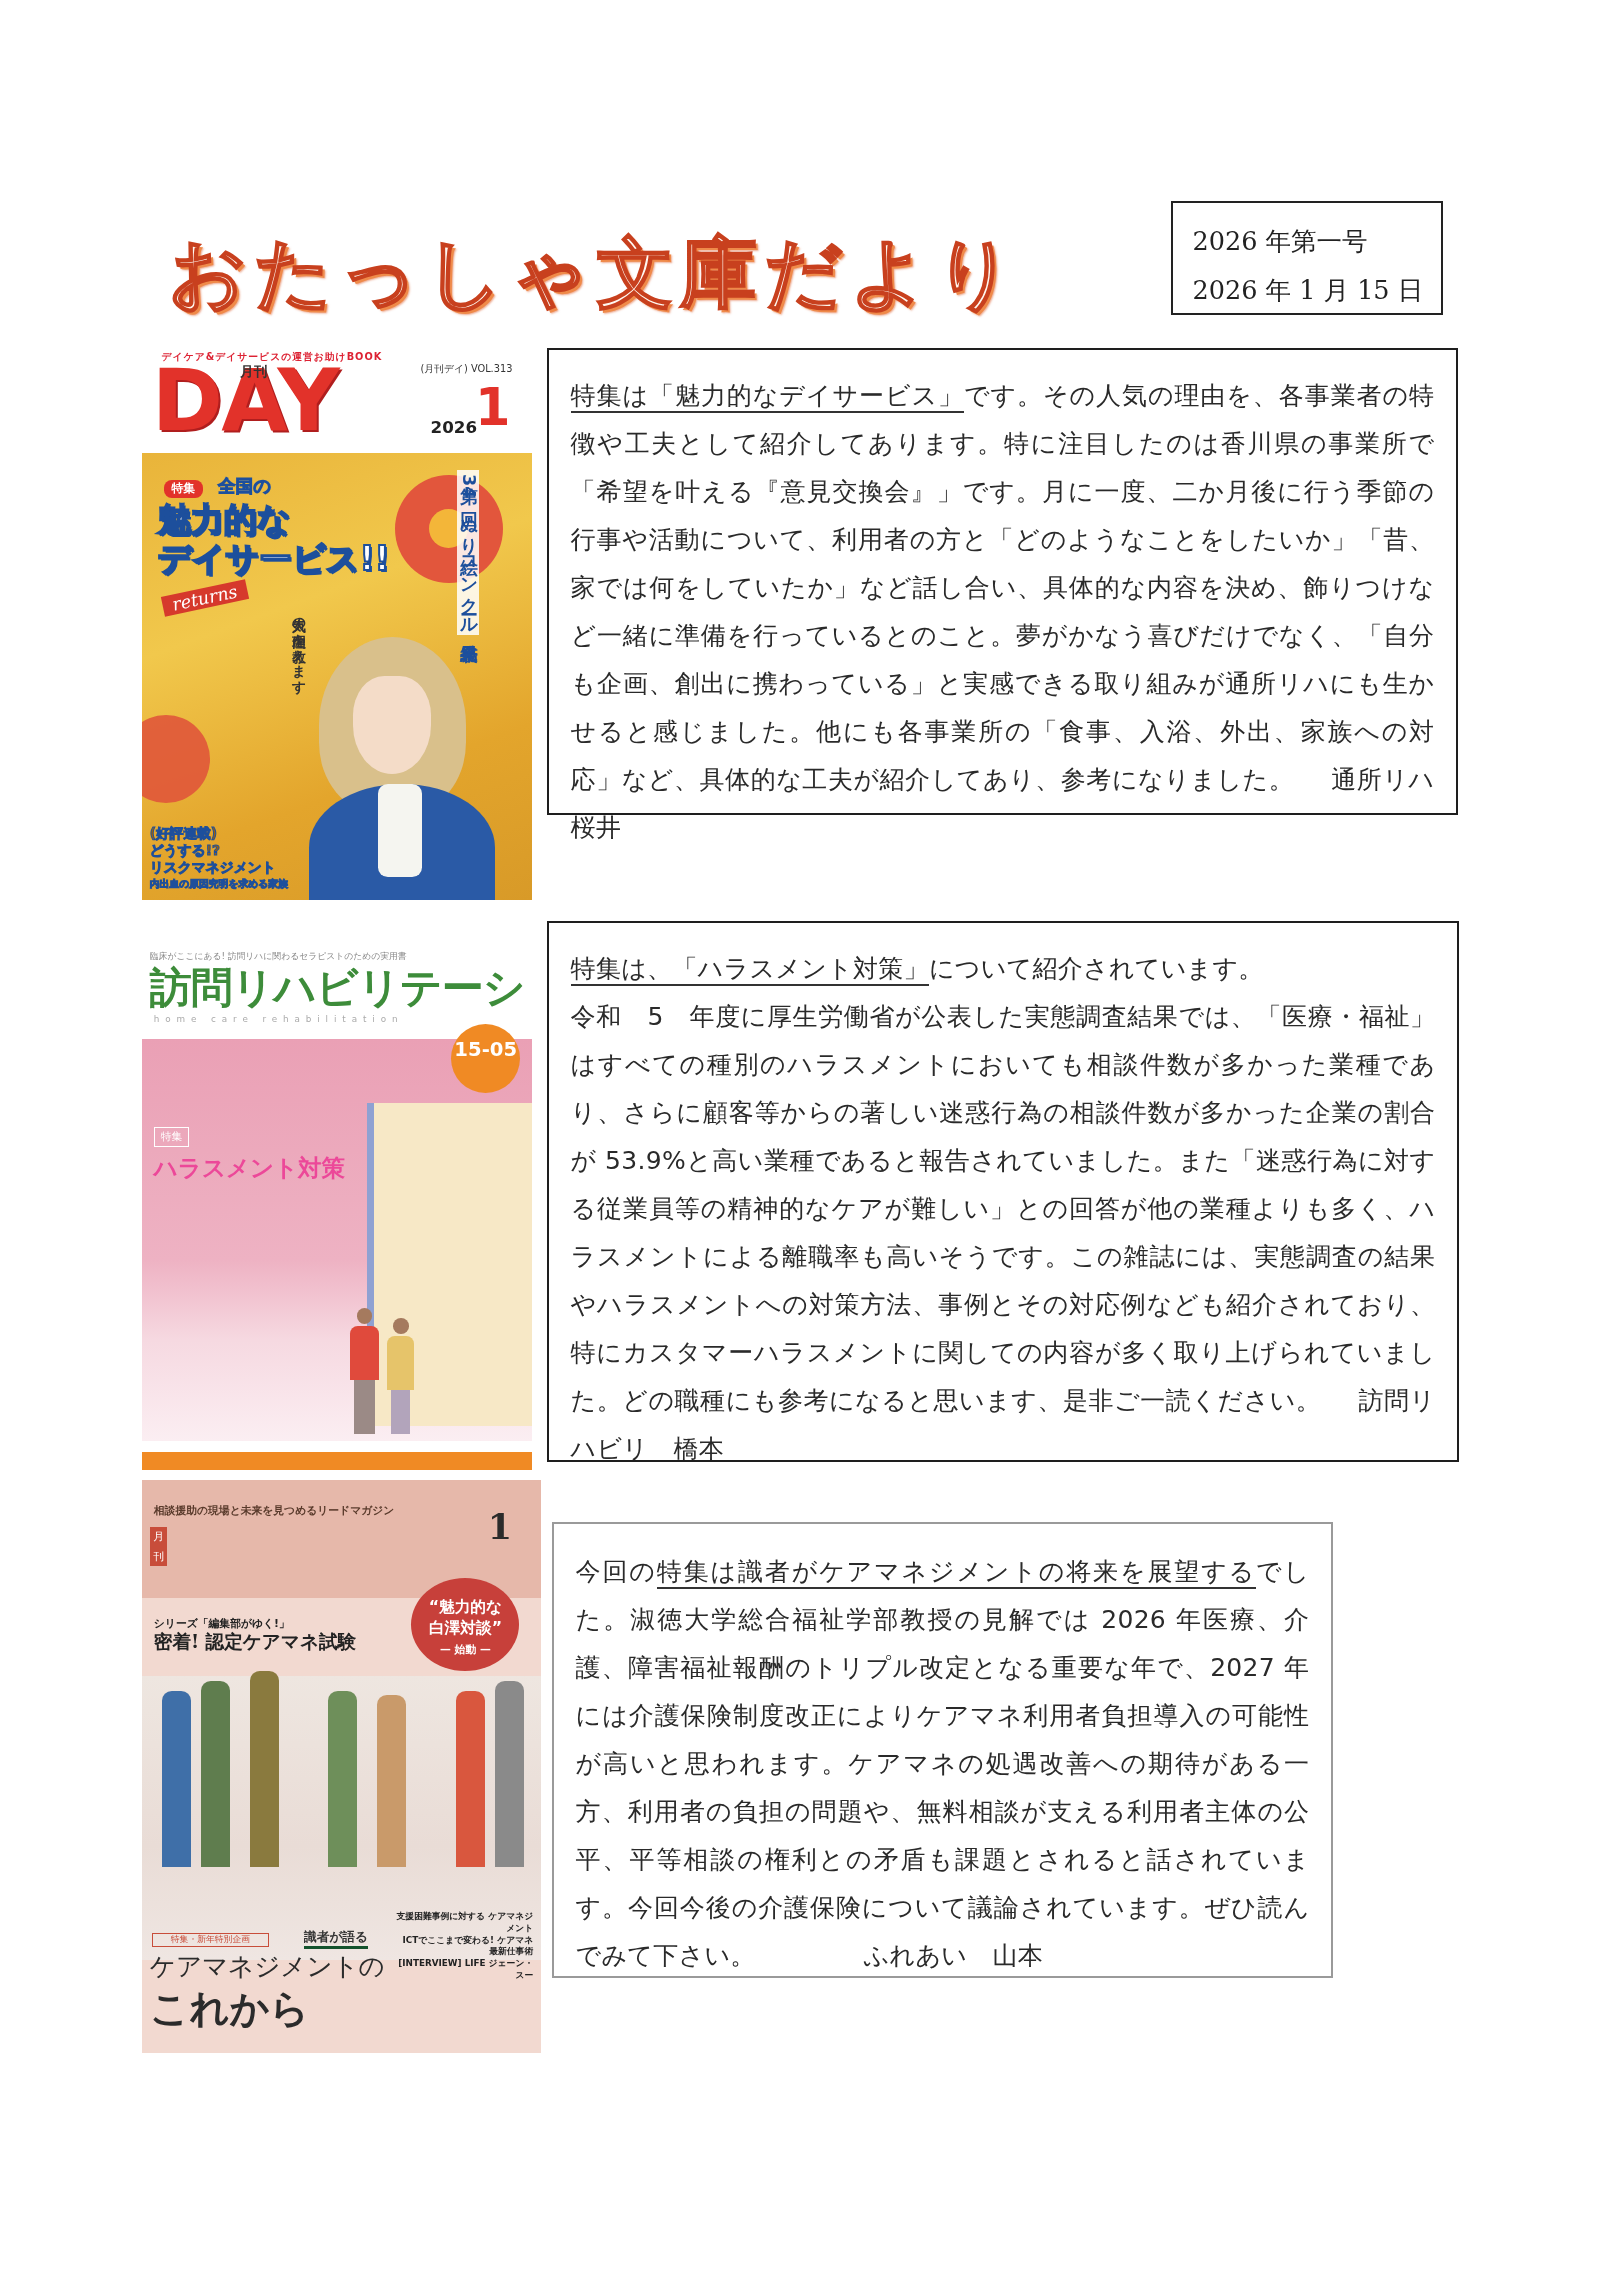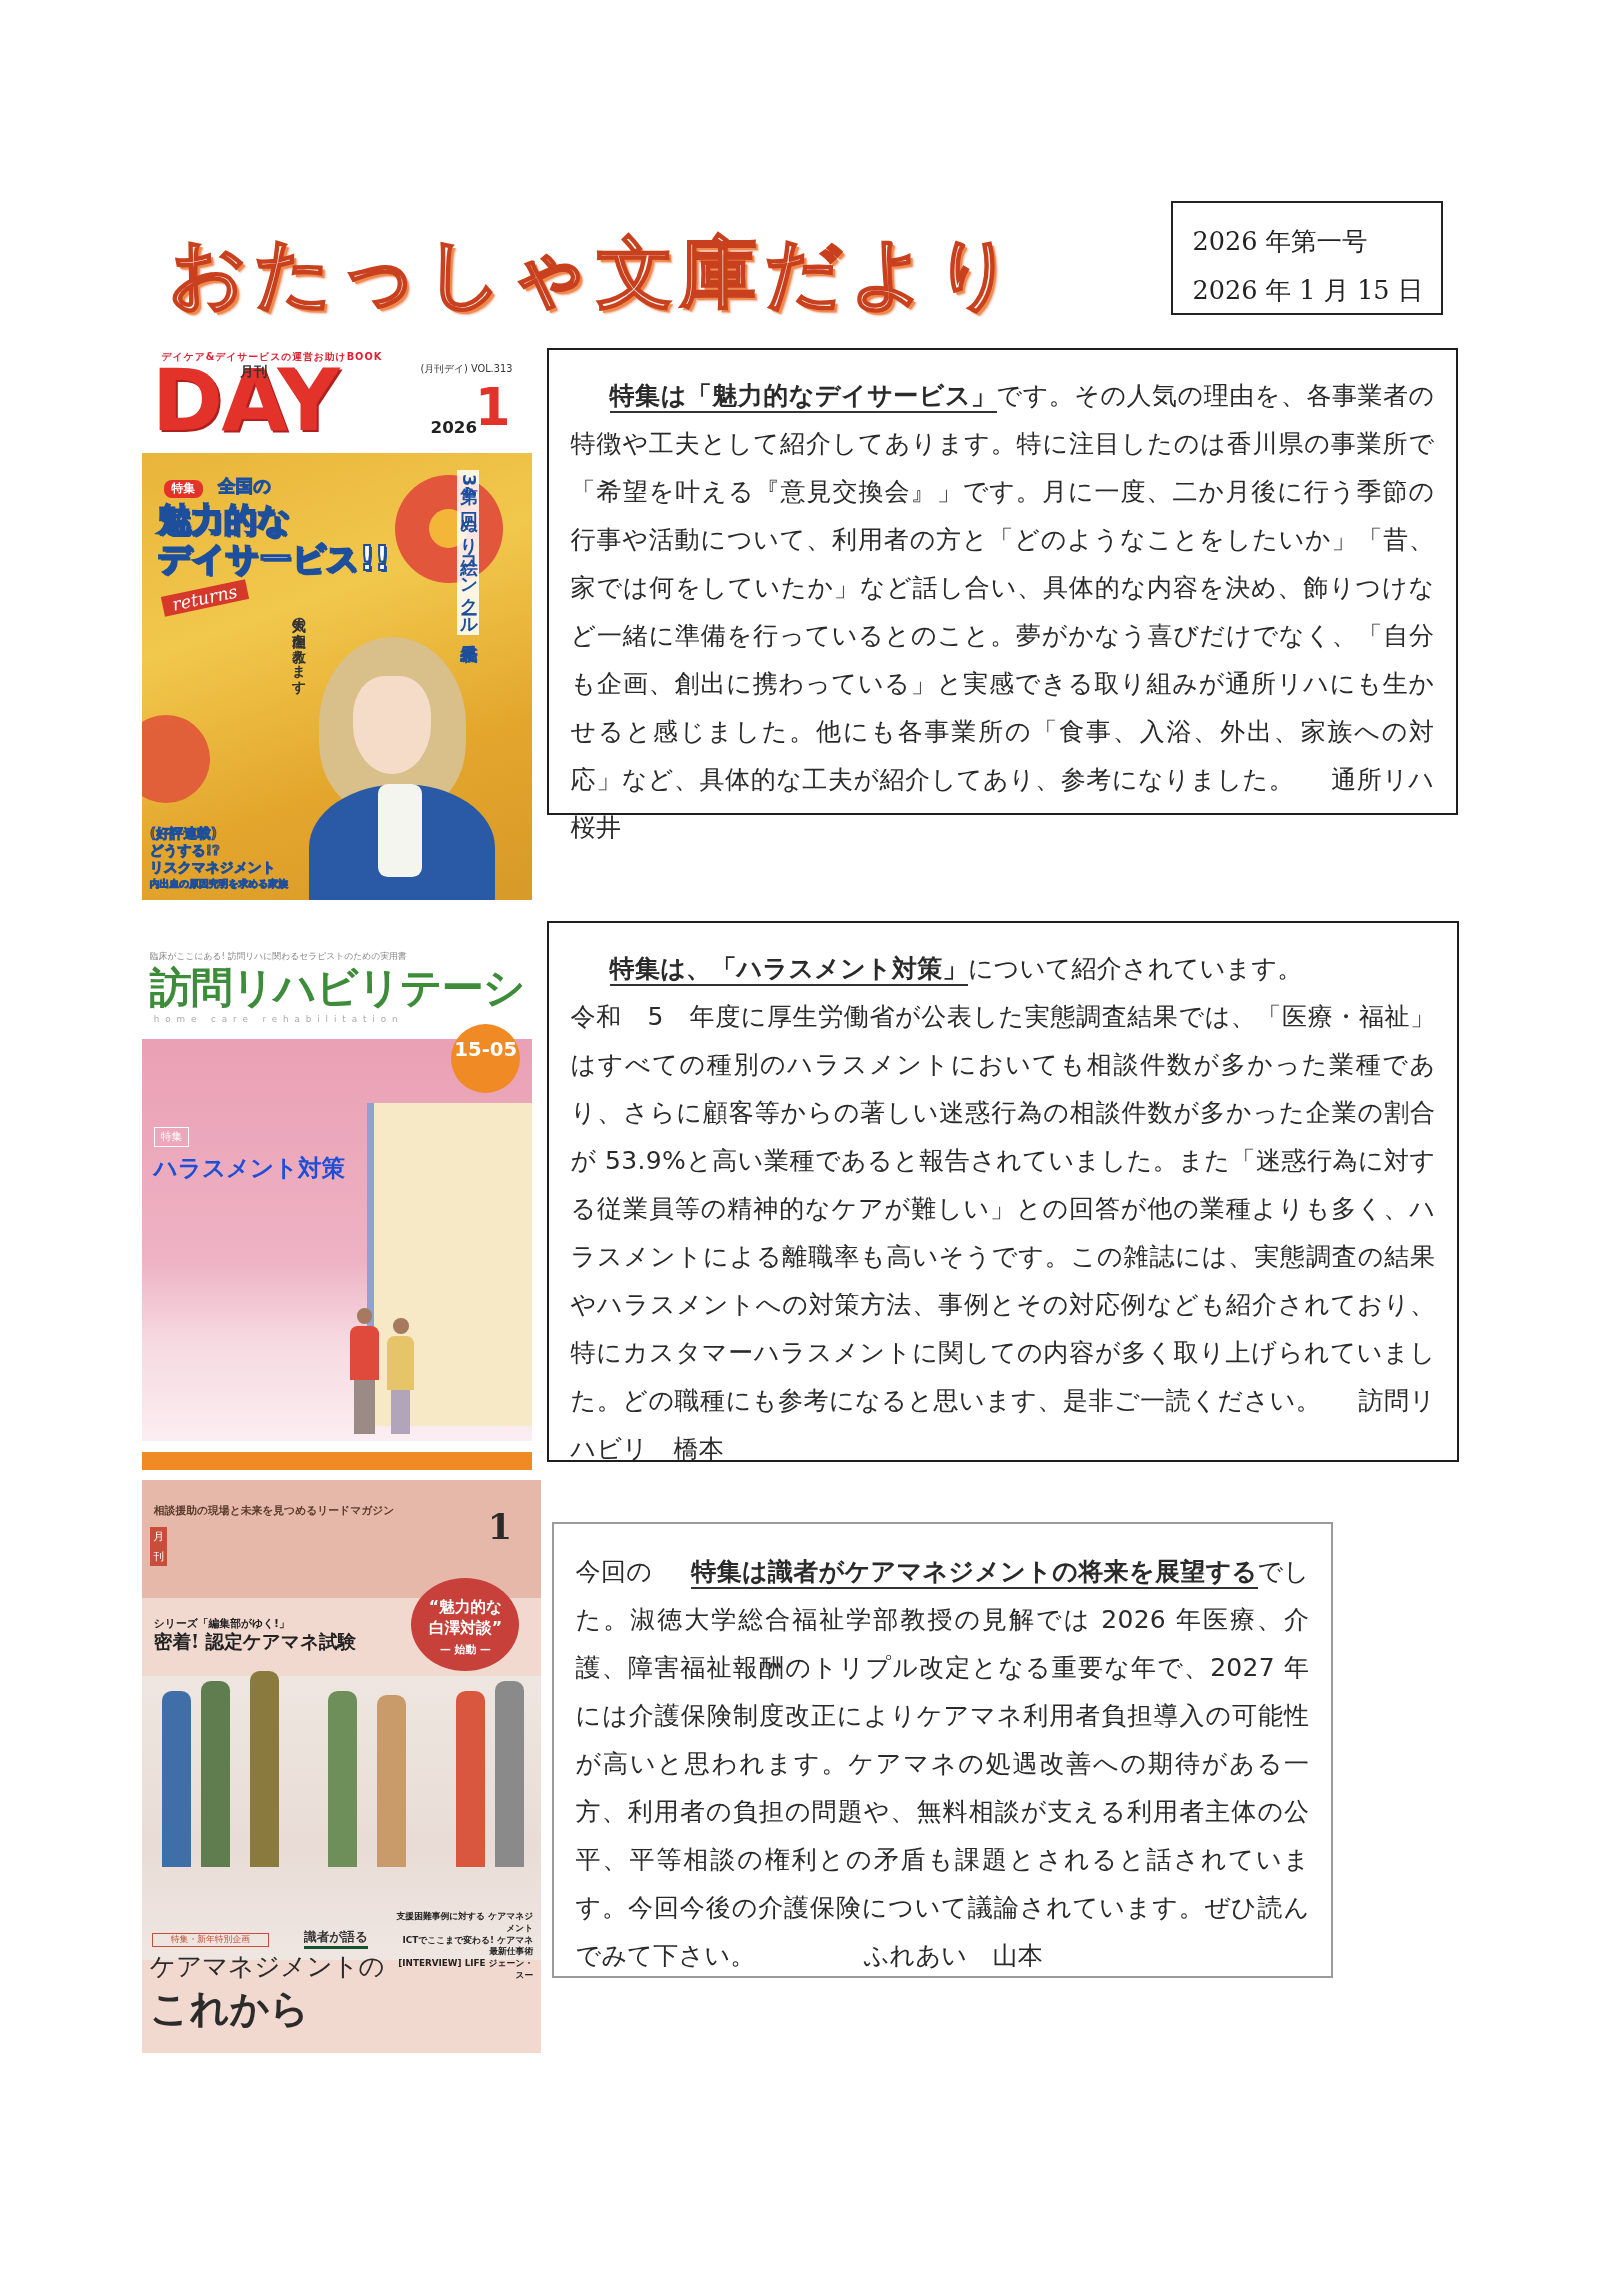--- a/index.html
+++ b/index.html
@@ -15,21 +15,21 @@
 
   
   .issue-box { left:1171px; top:201px; width:272px; height:114px; border:2px solid #222; box-sizing:border-box;
                padding:13.7px 0 0 19.6px; font-family:"DejaVu Serif","Liberation Serif",serif; font-size:25.5px; line-height:49px; color:#222; }
 
   
   .article { box-sizing:border-box; border:2px solid #1e1e1e; padding:21.6px 21.6px 0 21.6px;
              font-size:25px; line-height:48px; color:#2a2a2a; text-align:justify; letter-spacing:0.3px; }
   .article.gray { border:2.9px solid #9a9a9a; }
   .article p { margin:0; }
-  .hl { font-weight:bold; border-bottom:2.9px solid #333; padding-bottom:1px;margin-left:39px; }
+  .hl { font-weight:normal; border-bottom:2.9px solid #333; padding-bottom:1px; }
   .sig { margin-left:37px; }
 
   
   .cover { overflow:hidden; }
   
   .day { left:142px; top:343px; width:390px; height:557px; background:#fff; }
   .day .band { position:absolute; left:0; top:0; width:100%; height:98px; background:#fff; }
   .day .tagline { position:absolute; left:19.6px; top:7.8px; font-size:9.8px; color:#d23; font-weight:bold; letter-spacing:1px; }
   .day .logo { position:absolute; left:9.8px; top:13.7px; font-size:86px; font-weight:bold; color:#e2322a;
                font-family:"DejaVu Sans","Liberation Sans",sans-serif; letter-spacing:-2px; line-height:1;
@@ -62,21 +62,21 @@
   
   .houmon { left:142px; top:931px; width:390px; height:539px; background:#fff; }
   .houmon .small { position:absolute; left:7.8px; top:19.6px; font-size:8.8px; color:#888; }
   .houmon .logo { position:absolute; left:7.8px; top:29px; font-size:42px; font-weight:bold; color:#3d8c3a; letter-spacing:-1px; white-space:nowrap; }
   .houmon .en { position:absolute; left:11.8px; top:83px; font-size:8.8px; letter-spacing:5.9px; color:#aaa; }
   .houmon .bg { position:absolute; left:0; top:108px; width:100%; height:402px;
                 background:linear-gradient(180deg,#eaa0b5 0%,#eeb2c3 55%,#f6d9e1 75%,#fbeef2 100%); }
   .houmon .badge { position:absolute; right:11.8px; top:93px; width:69px; height:69px; border-radius:50%; background:#f08a24;
                    color:#fff; font-weight:bold; font-size:19.6px; text-align:center; line-height:51px; }
   .houmon .tok { position:absolute; left:11.8px; top:196px; font-size:10.8px; color:#fff; border:1px solid #fff; padding:2px 5.9px; }
-  .houmon .feat { position:absolute; left:11.8px; top:221px; font-size:23.5px; color:#1d4ed8; font-weight:bold; }
+  .houmon .feat { position:absolute; left:11.8px; top:221px; font-size:23.5px; color:#ec4899; font-weight:bold; }
   .houmon .house { position:absolute; left:225px; top:172px; width:167px; height:323px; background:#f7e8c6; border-left:7.8px solid #8fa1d2; }
   .houmon .p1 { position:absolute; left:208px; top:377px; width:29px; height:118px; }
   .houmon .p1 .body { width:29px; height:54px; background:#e04a3c; border-radius:7.8px 7.8px 0 0; }
   .houmon .p1 .legs { width:21.6px; margin-left:3.9px; height:54px; background:#9b8a86; }
   .houmon .p2 { position:absolute; left:245px; top:387px; width:27.4px; height:108px; }
   .houmon .p2 .body { width:27.4px; height:54px; background:#e6c46a; border-radius:7.8px 7.8px 0 0; }
   .houmon .p2 .legs { width:19.6px; margin-left:3.9px; height:44px; background:#b2a4bb; }
   .houmon .head { width:15.7px; height:15.7px; border-radius:50%; background:#a57a5e; margin:0 auto 2px; }
   .houmon .strip { position:absolute; left:0; bottom:0; width:100%; height:17.6px; background:#f08a24; }
 

